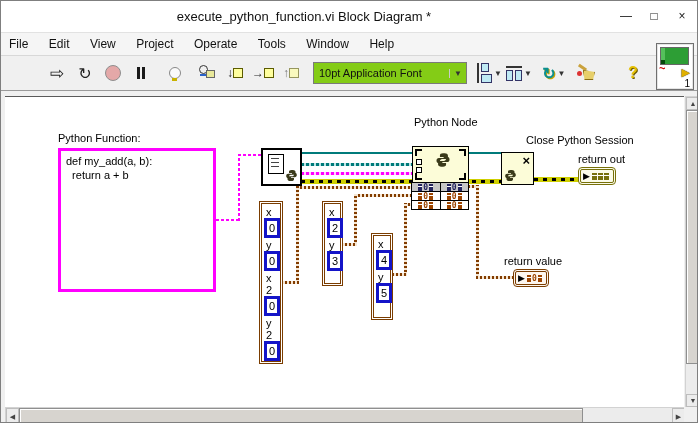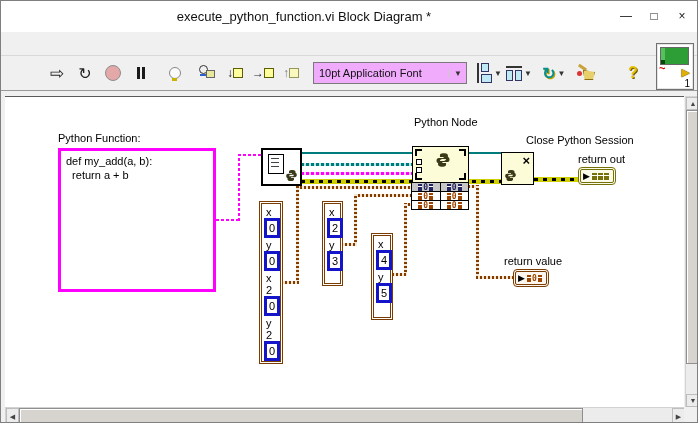--- a/index.html
+++ b/index.html
@@ -8,21 +8,21 @@
   
   .titlebar{position:absolute;left:0;top:0;width:100%;height:31px;background:#ffffff;}
   .title{position:absolute;left:0;right:90px;top:8px;text-align:center;font-size:13px;color:#111;white-space:nowrap;}
   .winbtn{position:absolute;top:0;width:30px;height:30px;text-align:center;line-height:30px;font-size:12px;color:#222;cursor:default;}
   
   .menubar{position:absolute;left:0;top:31px;width:100%;height:23px;background:#f5f5f5;border-top:1px solid #e2e2e2;}
   .menuitem{display:inline-block;padding:4px 8px 0 8px;font-size:12px;color:#111;}
   
   .toolbar{position:absolute;left:0;top:54px;width:100%;height:34px;background:#f0f0f0;border-top:1px solid #d8d8d8;border-bottom:1px solid #9a9a9a;display:flex;align-items:center;}
   .tbtn{height:24px;min-width:24px;display:flex;align-items:center;justify-content:center;margin:0 2px;font-size:15px;color:#222;}
-  .fontbox{display:flex;align-items:center;width:152px;height:20px;background:#f0abfc;border:1px solid #7a7a7a;margin:0 8px;}
+  .fontbox{display:flex;align-items:center;width:152px;height:20px;background:#84cc16;border:1px solid #7a7a7a;margin:0 8px;}
   .fontbox .ftxt{flex:1;font-size:11px;padding-left:5px;color:#111;white-space:nowrap;overflow:hidden;}
   .fontbox .fdrop{width:16px;text-align:center;font-size:8px;color:#333;border-left:1px solid #c9c9c9;}
   .ddarrow{font-size:8px;color:#333;margin-left:2px;}
   .ybox{width:8px;height:8px;background:#ffff9e;border:1px solid #5c5c00;display:inline-block;}
   .cybox{width:9px;height:7px;background:#bfeaf4;border:1px solid #336;display:inline-block;}
   .circle-abort{width:14px;height:14px;border-radius:50%;background:#e4a8a8;border:1px solid #8e8e8e;}
   .pausebars{display:flex;gap:2px;}
   .pausebars i{width:3px;height:12px;background:#1a1a1a;}
   .bulb{width:10px;height:10px;border-radius:50%;background:#fafafa;border:1px solid #888;position:relative;}
   .bulb:after{content:"";position:absolute;left:2px;top:10px;width:5px;height:3px;background:#c9b200;}
@@ -94,20 +94,30 @@
 
 <div class="window">
 
   <div class="titlebar">
     <div class="title">execute_python_function.vi Block Diagram *</div>
     <div class="winbtn" style="right:56px;">—</div>
     <div class="winbtn" style="right:28px;">□</div>
     <div class="winbtn" style="right:0;">×</div>
   </div>
 
+  <div class="menubar">
+    <span class="menuitem">File</span>
+    <span class="menuitem">Edit</span>
+    <span class="menuitem">View</span>
+    <span class="menuitem">Project</span>
+    <span class="menuitem">Operate</span>
+    <span class="menuitem">Tools</span>
+    <span class="menuitem">Window</span>
+    <span class="menuitem">Help</span>
+  </div>
 
   <div class="toolbar">
     <div style="width:42px;"></div>
     <div class="tbtn">
         <span style="font-size:17px;">⇨</span>
       </div>
     <div class="tbtn">
         <span style="font-size:16px;">↻</span>
       </div>
     <div class="tbtn">

